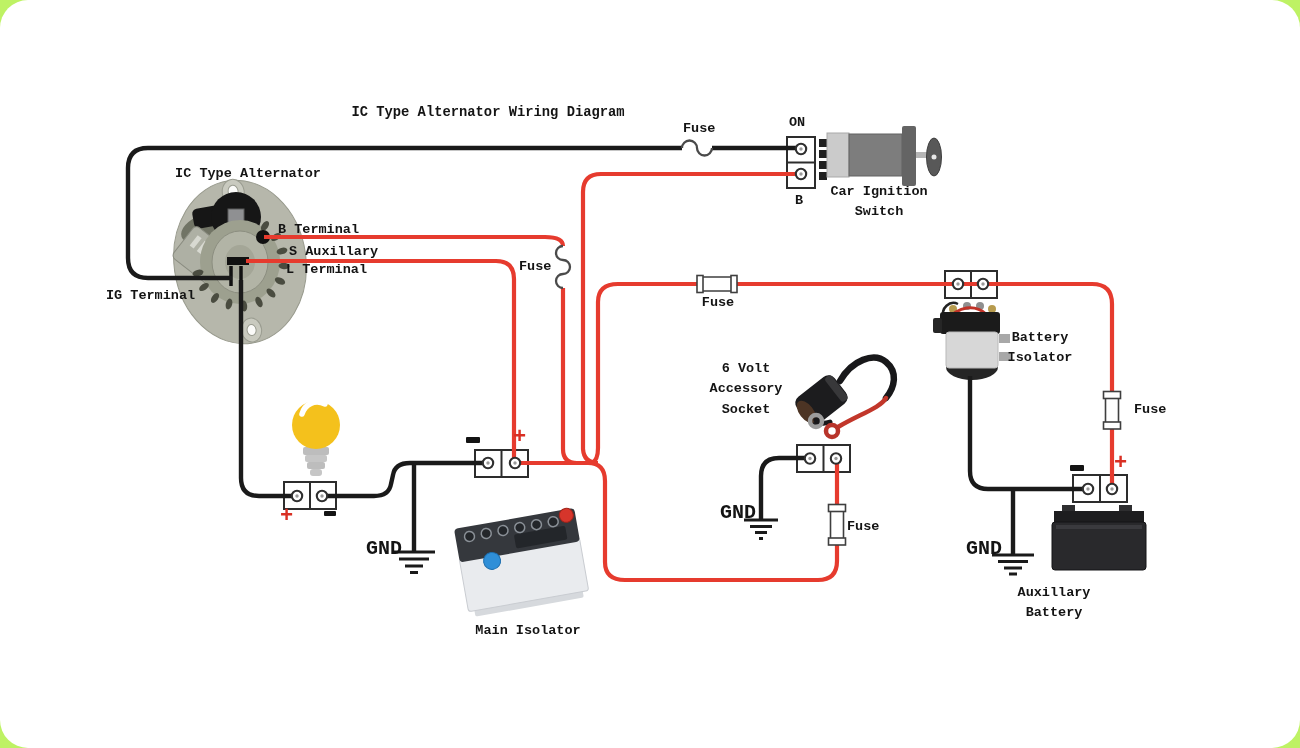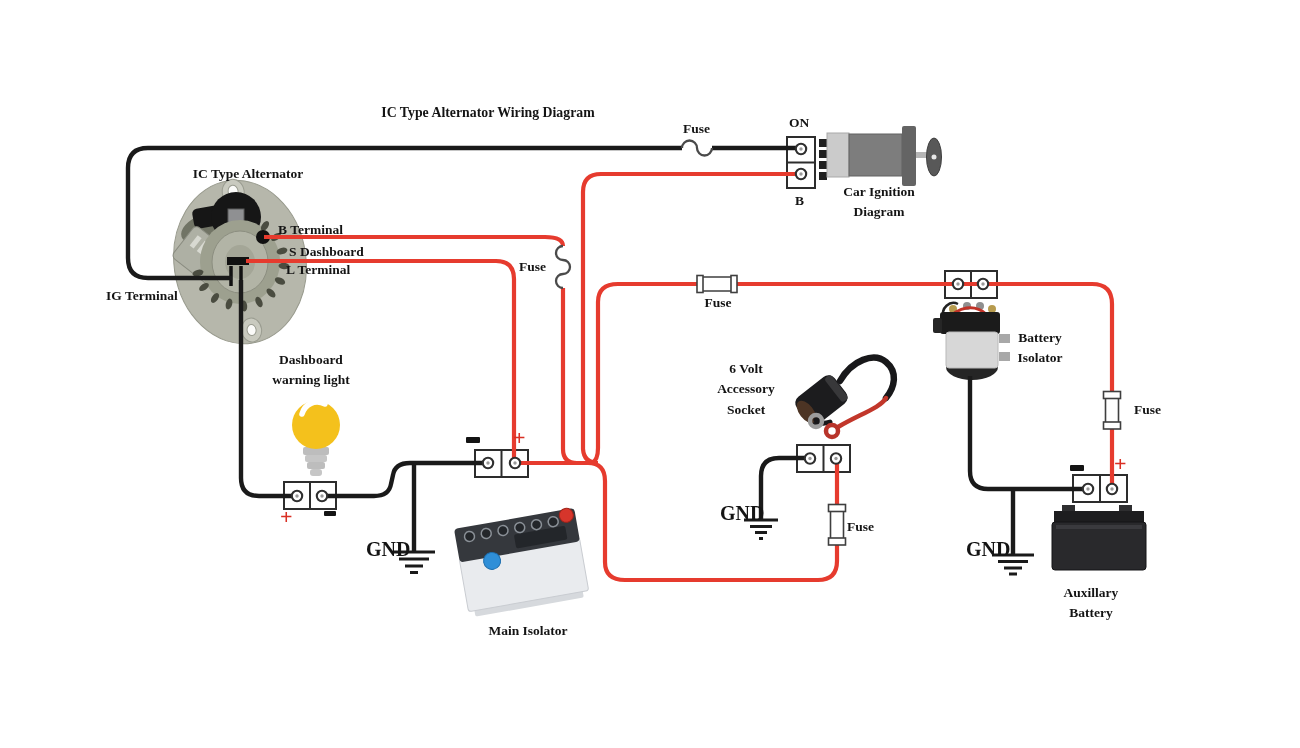--- a/index.html
+++ b/index.html
@@ -1,17 +1,17 @@
 <!DOCTYPE html>
 <html><head>
 <meta charset="utf-8">
 <style>
   html,body{margin:0;padding:0;background:#000;}
-  .stage{position:relative;width:1300px;height:748px;background:#ffffff;overflow:hidden;
-         font-family:Liberation Serif, serif;}
+  .stage{position:relative;width:1300px;height:748px;background:#bef264;overflow:hidden;
+         font-family:Liberation Mono, monospace;}
   .canvas{position:absolute;inset:0;background:#fff;border-radius:28px;}
   svg{position:absolute;left:0;top:0;}
   .lbl{position:absolute;font-weight:700;font-size:13.5px;color:#141414;
        white-space:nowrap;line-height:1.5;}
   .ctr{text-align:center;}
   .red{color:#d92f23;}
   .plus{font-size:22px;font-weight:700;line-height:1;}
   .minusbar{position:absolute;background:#141414;border-radius:1px;}
   .title{font-size:13.8px;}
   .gnd{font-size:20px;}
@@ -245,35 +245,31 @@
       <g>
         <path d="M 992 555 H 1034 M 998 561.5 H 1028 M 1004 568 H 1022 M 1009 574 H 1017"></path>
       </g>
     </g>
   </svg>
 
   <div class="lbl title ctr" style="left:327px;top:103px;width:322px;">IC Type Alternator Wiring Diagram</div>
 
   <div class="lbl ctr" style="left:175px;top:164px;width:146px;">IC Type Alternator</div>
   <div class="lbl" style="left:278px;top:220px;">B Terminal</div>
-  <div class="lbl" style="left:289px;top:242px;">S Dashboard</div>
+  <div class="lbl" style="left:289px;top:242px;">S Auxillary</div>
   <div class="lbl" style="left:286px;top:260px;">L Terminal</div>
   <div class="lbl" style="left:106px;top:286px;text-align:center;">IG Terminal</div>
 
-  <div class="lbl ctr" style="left:252px;top:350px;width:118px;">
-    <div>Dashboard</div>
-    <div>warning light</div>
-  </div>
 
   <div class="lbl" style="left:683px;top:119px;">Fuse</div>
   <div class="lbl" style="left:789px;top:113px;">ON</div>
   <div class="lbl" style="left:795px;top:191px;">B</div>
   <div class="lbl ctr" style="left:822px;top:182px;width:114px;">
     <div>Car Ignition</div>
-    <div>Diagram</div>
+    <div>Switch</div>
   </div>
 
   <div class="lbl" style="left:519px;top:257px;">Fuse</div>
   <div class="lbl ctr" style="left:699px;top:293px;width:38px;">Fuse</div>
 
   <div class="lbl ctr" style="left:1003px;top:328px;width:74px;">
     <div>Battery</div>
     <div>Isolator</div>
   </div>
 
@@ -285,21 +281,21 @@
     <div>Accessory</div>
     <div>Socket</div>
   </div>
 
   <div class="lbl gnd" style="left:366px;top:534px;">GND</div>
   <div class="lbl gnd" style="left:720px;top:498px;">GND</div>
   <div class="lbl gnd" style="left:966px;top:534px;">GND</div>
 
   <div class="lbl ctr" style="left:455px;top:621px;width:146px;">Main Isolator</div>
 
-  <div class="lbl ctr" style="left:1034px;top:583px;width:114px;">
+  <div class="lbl ctr" style="left:997px;top:583px;width:114px;">
     <div>Auxillary</div>
     <div>Battery</div>
   </div>
 
   <div class="lbl red plus" style="left:513px;top:427px;">+</div>
   <div class="minusbar" style="left:466px;top:437px;width:14px;height:6px;"></div>
 
   <div class="lbl red plus" style="left:280px;top:506px;">+</div>
   <div class="minusbar" style="left:324px;top:511px;width:12px;height:5px;"></div>
 

